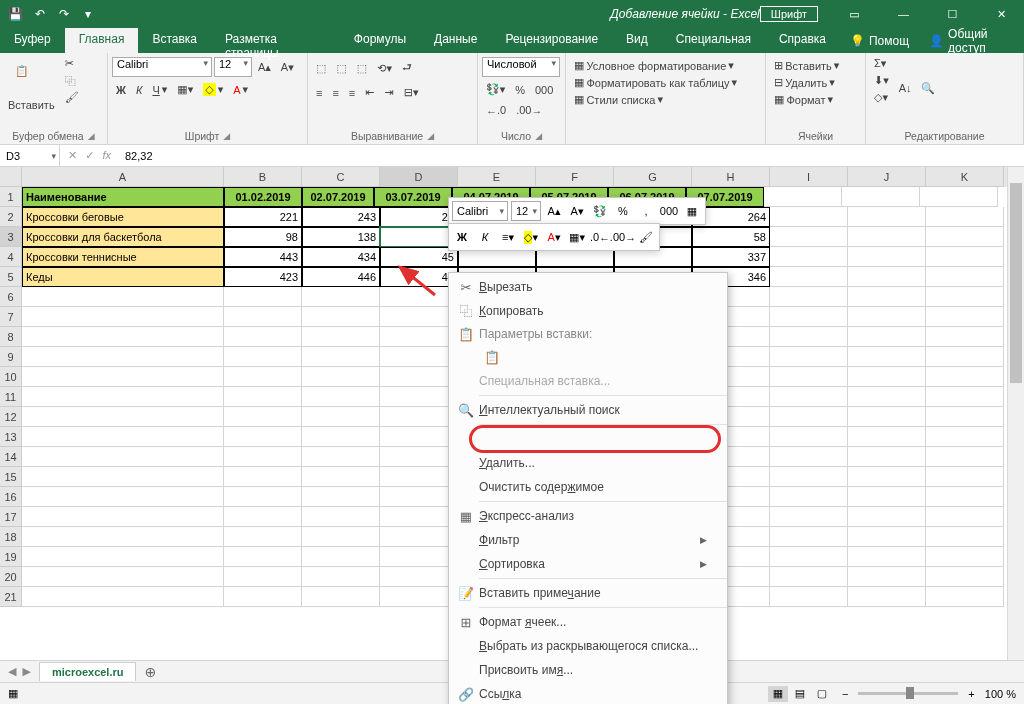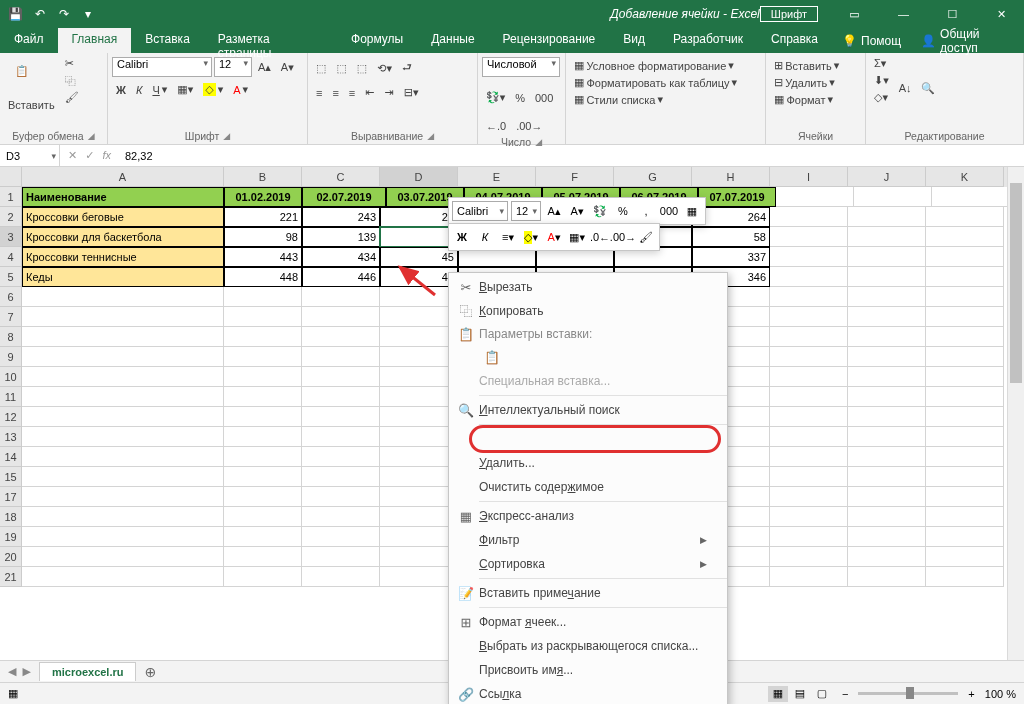--- a/index.html
+++ b/index.html
@@ -114,29 +114,29 @@
   <div class="win-controls">
     <span class="login-btn">Шрифт</span>
     <span class="win-btn">▭</span>
     <span class="win-btn">―</span>
     <span class="win-btn">☐</span>
     <span class="win-btn">✕</span>
   </div>
 </div>
 
 <div class="ribbon-tabs">
-  <div class="tab">Файл</div>
+  <div class="tab">Буфер</div>
   <div class="tab active">Главная</div>
   <div class="tab">Вставка</div>
   <div class="tab">Разметка страницы</div>
   <div class="tab">Формулы</div>
   <div class="tab">Данные</div>
   <div class="tab">Рецензирование</div>
   <div class="tab">Вид</div>
-  <div class="tab">Разработчик</div>
+  <div class="tab">Специальная</div>
   <div class="tab">Справка</div>
   <div class="tab-right">
     <div class="tab-help">
         <span>💡</span>
         <span>Помощ</span>
       </div>
     <div class="tab-help">
         <span>👤</span>
         <span>Общий доступ</span>
       </div>
@@ -213,21 +213,21 @@
         <span class="rb-btn">⊟▾</span>
       </div>
     </div>
     <div class="group-label">
         <span>Выравнивание</span>
         <span class="launcher">◢</span>
       </div>
   </div>
 
   <div class="group" style="width:88px">
-    <div class="group-content vstack" style="gap:12px;padding-top:2px">
+    <div class="group-content vstack" style="gap:4px;padding-top:2px">
       <div class="font-select dd-arrow" style="width:78px">Числовой</div>
       <div class="hstack">
         <span class="rb-btn">💱▾</span>
         <span class="rb-btn">%</span>
         <span class="rb-btn">000</span>
       </div>
       <div class="hstack">
         <span class="rb-btn">←.0</span>
         <span class="rb-btn">.00→</span>
       </div>
@@ -300,21 +300,21 @@
     <div class="colhead" style="width:78px">H</div>
     <div class="colhead" style="width:78px">I</div>
     <div class="colhead" style="width:78px">J</div>
     <div class="colhead" style="width:78px">K</div>
   </div>
 
   <div class="gridrow">
     <div class="rowhead">1</div>
     <div class="cell hdr" style="width:202px;justify-content:flex-start">Наименование</div>
     <div class="cell hdr" style="width:78px">01.02.2019</div>
-    <div class="cell hdr" style="width:84px">02.07.2019</div>
+    <div class="cell hdr" style="width:72px">02.07.2019</div>
     <div class="cell hdr" style="width:78px">03.07.2019</div>
     <div class="cell hdr" style="width:78px">04.07.2019</div>
     <div class="cell hdr" style="width:78px">05.07.2019</div>
     <div class="cell hdr" style="width:78px">06.07.2019</div>
     <div class="cell hdr" style="width:78px">07.07.2019</div>
     <div class="cell" style="width:78px"></div>
     <div class="cell" style="width:78px"></div>
     <div class="cell" style="width:78px"></div>
   </div>
 
@@ -329,21 +329,21 @@
     <div class="cell val" style="width:78px"></div>
     <div class="cell val" style="width:78px">264</div>
     <div class="cell" style="width:78px"></div>
     <div class="cell" style="width:78px"></div>
     <div class="cell" style="width:78px"></div>
   </div>
   <div class="gridrow">
     <div class="rowhead sel">3</div>
     <div class="cell name" style="width:202px">Кроссовки для баскетбола</div>
     <div class="cell val" style="width:78px">98</div>
-    <div class="cell val" style="width:78px">139</div>
+    <div class="cell val" style="width:78px">138</div>
     <div class="cell val active" style="width:78px">8</div>
     <div class="cell val" style="width:78px"></div>
     <div class="cell val" style="width:78px"></div>
     <div class="cell val" style="width:78px"></div>
     <div class="cell val" style="width:78px">58</div>
     <div class="cell" style="width:78px"></div>
     <div class="cell" style="width:78px"></div>
     <div class="cell" style="width:78px"></div>
   </div>
   <div class="gridrow">
@@ -356,21 +356,21 @@
     <div class="cell val" style="width:78px"></div>
     <div class="cell val" style="width:78px"></div>
     <div class="cell val" style="width:78px">337</div>
     <div class="cell" style="width:78px"></div>
     <div class="cell" style="width:78px"></div>
     <div class="cell" style="width:78px"></div>
   </div>
   <div class="gridrow">
     <div class="rowhead">5</div>
     <div class="cell name" style="width:202px">Кеды</div>
-    <div class="cell val" style="width:78px">448</div>
+    <div class="cell val" style="width:78px">423</div>
     <div class="cell val" style="width:78px">446</div>
     <div class="cell val" style="width:78px">46</div>
     <div class="cell val" style="width:78px"></div>
     <div class="cell val" style="width:78px"></div>
     <div class="cell val" style="width:78px"></div>
     <div class="cell val" style="width:78px">346</div>
     <div class="cell" style="width:78px"></div>
     <div class="cell" style="width:78px"></div>
     <div class="cell" style="width:78px"></div>
   </div>
@@ -497,20 +497,34 @@
         <div class="cell" style="width: 78px;"></div>
         <div class="cell" style="width: 78px;"></div>
         <div class="cell" style="width: 78px;"></div>
         <div class="cell" style="width: 78px;"></div>
         <div class="cell" style="width: 78px;"></div>
         <div class="cell" style="width: 78px;"></div>
         <div class="cell" style="width: 78px;"></div>
       </div>
       <div class="gridrow">
         <div class="rowhead">15</div>
+        <div class="cell" style="width: 202px;"></div>
+        <div class="cell" style="width: 78px;"></div>
+        <div class="cell" style="width: 78px;"></div>
+        <div class="cell" style="width: 78px;"></div>
+        <div class="cell" style="width: 78px;"></div>
+        <div class="cell" style="width: 78px;"></div>
+        <div class="cell" style="width: 78px;"></div>
+        <div class="cell" style="width: 78px;"></div>
+        <div class="cell" style="width: 78px;"></div>
+        <div class="cell" style="width: 78px;"></div>
+        <div class="cell" style="width: 78px;"></div>
+      </div>
+      <div class="gridrow">
+        <div class="rowhead">16</div>
         <div class="cell" style="width: 202px;"></div>
         <div class="cell" style="width: 78px;"></div>
         <div class="cell" style="width: 78px;"></div>
         <div class="cell" style="width: 78px;"></div>
         <div class="cell" style="width: 78px;"></div>
         <div class="cell" style="width: 78px;"></div>
         <div class="cell" style="width: 78px;"></div>
         <div class="cell" style="width: 78px;"></div>
         <div class="cell" style="width: 78px;"></div>
         <div class="cell" style="width: 78px;"></div>

